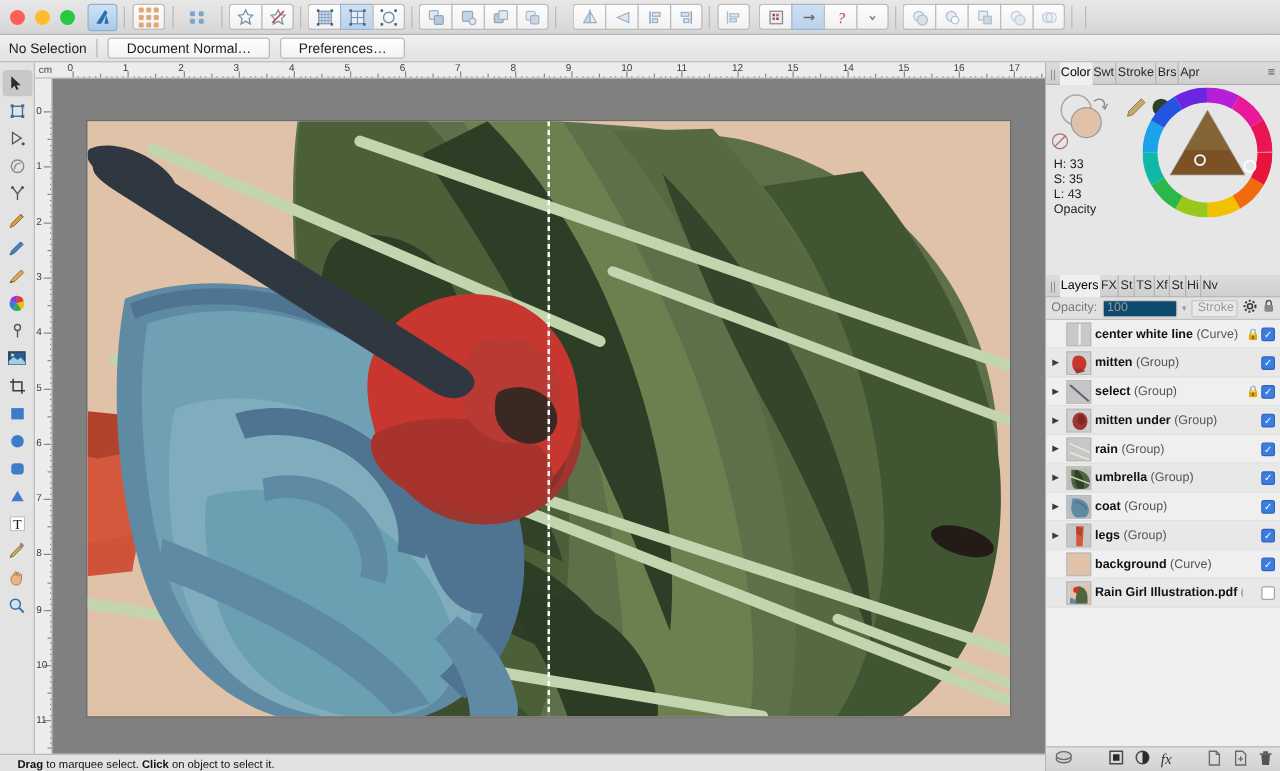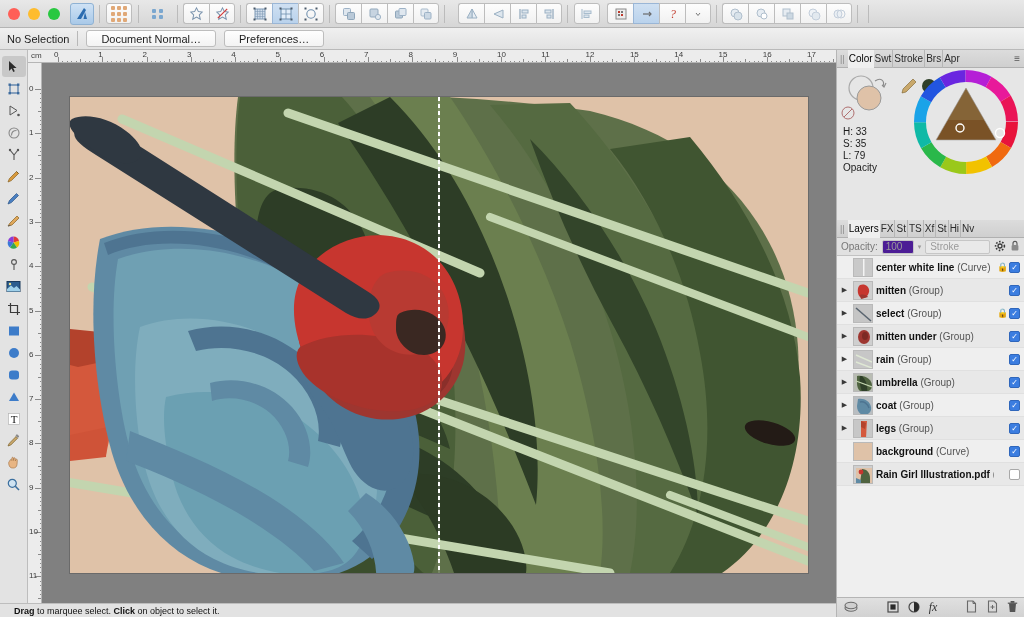--- a/index.html
+++ b/index.html
@@ -152,21 +152,21 @@
     font-size:10px; display:flex; align-items:center; justify-content:center; color:#111;
   }
   .op-stepper { width:12px; height:15px; background:#4a90e2; border-radius:2px;
     display:flex; align-items:center; justify-content:center; color:#fff; font-size:7px; }
 
   
   .layer-opacity-row {
     height:18px; background:#e1e1e1; border-bottom:1px solid #c2c2c2;
     display:flex; align-items:center; gap:4px; padding:0 4px; font-size:10px; color:#777;
   }
-  .lo-field { width:32px; height:14px; background:#4c1d95; border:1px solid #c6c6c6; border-radius:2px;
+  .lo-field { width:60px; height:14px; background:#0c4a6e; border:1px solid #c6c6c6; border-radius:2px;
     font-size:10px; color:#9a9a9a; display:flex; align-items:center; padding-left:3px; }
   .lo-blend { flex:1; height:14px; background:#e9e9e9; border:1px solid #c6c6c6; border-radius:2px;
     font-size:10px; color:#9a9a9a; display:flex; align-items:center; padding-left:4px; }
 
   .layerlist { background:#efefef; height:348px; overflow:hidden; }
   .layerrow {
     height:23px; display:flex; align-items:center; gap:3px;
     border-bottom:1px solid #e0e0e0; padding-left:2px; font-size:10px;
   }
   .layerrow.alt { background:#e8e8e8; }
@@ -1022,21 +1022,21 @@
         <path d="M52 18 L82 70 L22 70 Z" fill="url(#g0)" opacity="0"></path>
         <path d="M52 18 L70 50 L34 50 Z" fill="#8a6b3e" opacity="0.75"></path>
         <path d="M52 18 L82 70 L22 70 Z" fill="none" stroke="#aaa" stroke-width="0.6"></path>
         <circle cx="46" cy="58" r="4" fill="none" stroke="#fff" stroke-width="1.4"></circle>
         <circle cx="86" cy="63" r="4.5" fill="none" stroke="#fff" stroke-width="1.4"></circle>
       </svg>
 
       <div class="hsl">
         <div>H: 33</div>
         <div>S: 35</div>
-        <div>L: 79</div>
+        <div>L: 43</div>
       </div>
 
       <div class="opacity-lbl">Opacity</div>
     </div>
 
     <div class="paneltabs">
       <span class="grip">||</span>
       <span class="ptab act">Layers</span>
       <span class="ptab">FX</span>
       <span class="ptab div">St</span>

